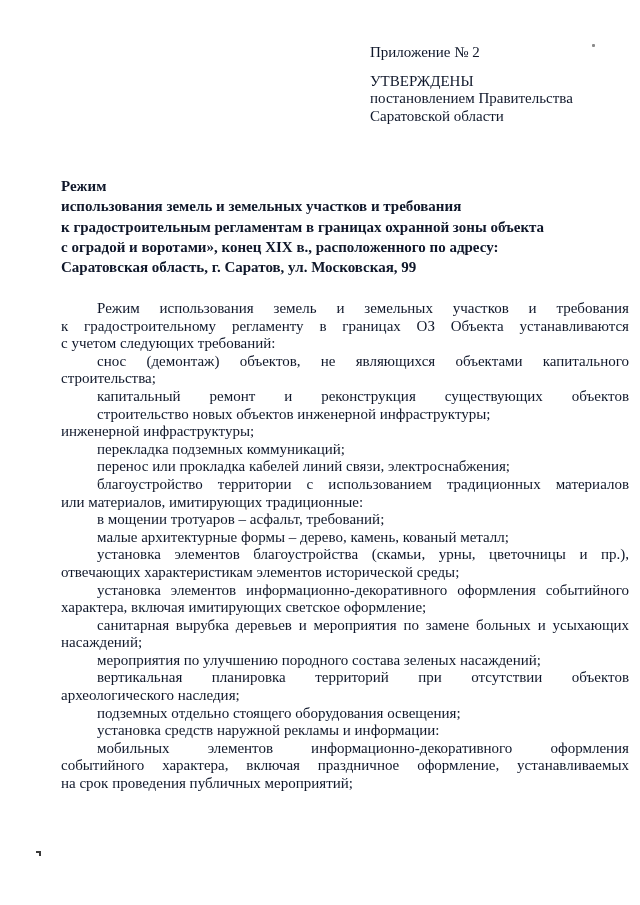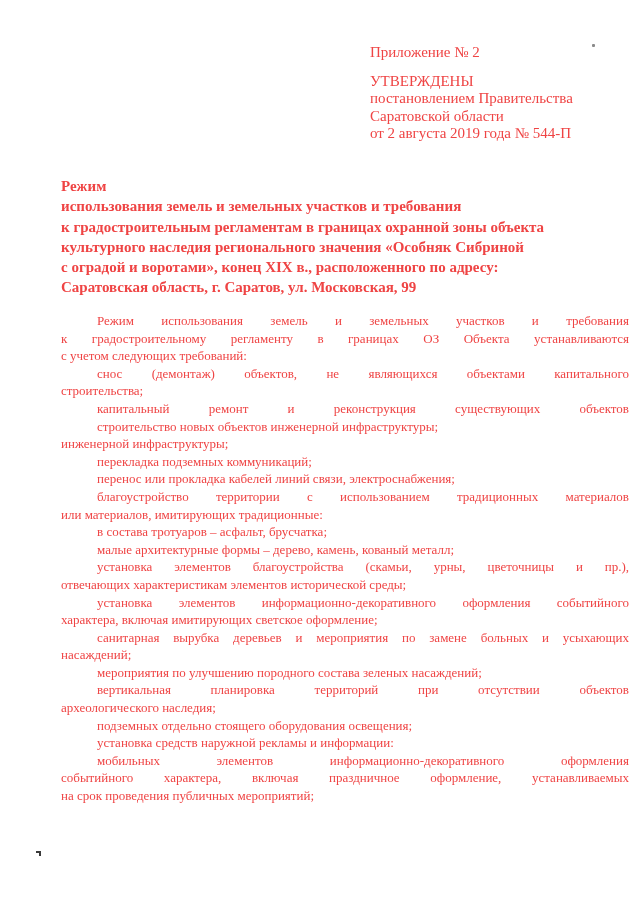--- a/index.html
+++ b/index.html
@@ -1,21 +1,21 @@
 <!DOCTYPE html>
 <html><head>
 <meta charset="utf-8">
 <style>
   html, body { margin: 0; padding: 0; background: #ffffff; }
   .page {
     position: relative;
     width: 640px;
     height: 905px;
     background: #ffffff;
-    color: #ef4444;
+    color: #0f172a;
     font-family: "Liberation Serif", "DejaVu Serif", serif;
     overflow: hidden;
   }
   
   .annex-block {
     position: absolute;
     left: 370px;
     top: 44px;
     font-size: 15px;
     line-height: 17.5px;
@@ -31,23 +31,23 @@
     width: 568px;
     text-align: left;
     font-weight: bold;
     font-size: 15px;
     line-height: 20.3px;
   }
   
   .doc-body {
     position: absolute;
     left: 61px;
-    top: 312px;
+    top: 300px;
     width: 568px;
-    font-size: 13px;
+    font-size: 15px;
     line-height: 17.6px;
   }
   .ln { text-align: center; text-align-last: left; }
   .ln.j { text-align: justify; text-align-last: justify; }
   .ln.ind { padding-left: 36px; }
   
   .speck-a {
     position: absolute; left: 592px; top: 44px;
     width: 3px; height: 3px; background: #8a8a8a; border-radius: 1px;
   }
@@ -64,46 +64,44 @@
 <body>
 
 <div class="page">
 
   <div class="annex-block">
     <div>Приложение № 2</div>
     <div class="gap"></div>
     <div>УТВЕРЖДЕНЫ</div>
     <div>постановлением Правительства</div>
     <div>Саратовской области</div>
-    <div>от 2 августа 2019 года № 544-П</div>
   </div>
 
   <div class="doc-title">
     <div>Режим</div>
     <div>использования земель и земельных участков и требования</div>
     <div>к градостроительным регламентам в границах охранной зоны объекта</div>
-    <div>культурного наследия регионального значения «Особняк Сибриной</div>
     <div>с оградой и воротами», конец XIX в., расположенного по адресу:</div>
     <div>Саратовская область, г. Саратов, ул. Московская, 99</div>
   </div>
 
   <div class="doc-body">
     <div class="ln ind j">Режим использования земель и земельных участков и требования</div>
     <div class="ln j">к градостроительному регламенту в границах ОЗ Объекта устанавливаются</div>
     <div class="ln">с учетом следующих требований:</div>
     <div class="ln ind j">снос (демонтаж) объектов, не являющихся объектами капитального</div>
     <div class="ln">строительства;</div>
     <div class="ln ind j">капитальный ремонт и реконструкция существующих объектов</div>
     <div class="ln ind">строительство новых объектов инженерной инфраструктуры;</div>
     <div class="ln">инженерной инфраструктуры;</div>
     <div class="ln ind">перекладка подземных коммуникаций;</div>
     <div class="ln ind">перенос или прокладка кабелей линий связи, электроснабжения;</div>
     <div class="ln ind j">благоустройство территории с использованием традиционных материалов</div>
     <div class="ln">или материалов, имитирующих традиционные:</div>
-    <div class="ln ind">в состава тротуаров – асфальт, брусчатка;</div>
+    <div class="ln ind">в мощении тротуаров – асфальт, требований;</div>
     <div class="ln ind">малые архитектурные формы – дерево, камень, кованый металл;</div>
     <div class="ln ind j">установка элементов благоустройства (скамьи, урны, цветочницы и пр.),</div>
     <div class="ln">отвечающих характеристикам элементов исторической среды;</div>
     <div class="ln ind j">установка элементов информационно-декоративного оформления событийного</div>
     <div class="ln">характера, включая имитирующих светское оформление;</div>
     <div class="ln ind j">санитарная вырубка деревьев и мероприятия по замене больных и усыхающих</div>
     <div class="ln">насаждений;</div>
     <div class="ln ind">мероприятия по улучшению породного состава зеленых насаждений;</div>
     <div class="ln ind j">вертикальная планировка территорий при отсутствии объектов</div>
     <div class="ln">археологического наследия;</div>

